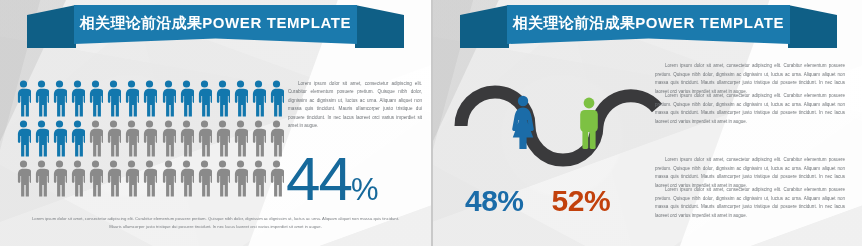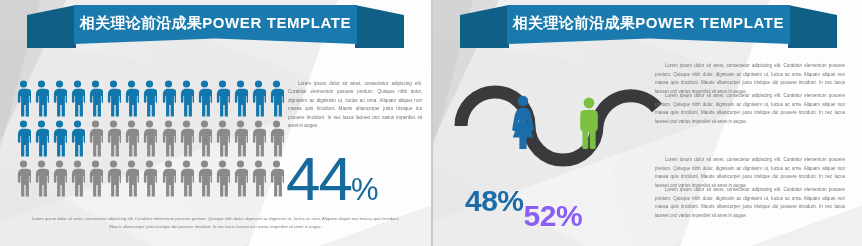--- a/index.html
+++ b/index.html
@@ -65,24 +65,24 @@
   .caption{position:absolute;left:26px;right:26px;bottom:14px;
       font-size:4.2px;line-height:2.05;color:#7a7e82;text-align:center;}
 
   
   .scurve{position:absolute;left:18px;top:62px;width:215px;height:110px;}
   .fig{position:absolute;}
   .fig.female{left:77px;top:95px;width:26px;height:55px;}
   .fig.male{left:144px;top:97px;width:24px;height:52px;}
   .fig svg{display:block;width:100%;height:100%;}
 
-  .pcts{position:absolute;left:32px;top:186px;width:210px;display:flex;}
+  .pcts{position:absolute;left:32px;top:186px;width:210px;display:flex;gap:28px;}
   .pct-val{font-size:30px;font-weight:bold;line-height:1;letter-spacing:-.5px;}
   .pct-val.blue{color:#1b6ca8;}
-  .pct-val.green{color:#8b5cf6;margin-top:15px;}
+  .pct-val.green{color:#c2410c;}
 
   .copy-block{position:absolute;width:190px;font-size:4.5px;line-height:1.9;
       color:#6f7377;text-align:justify;text-indent:10px;}
   .cb1{left:222px;top:62px;}
   .cb2{left:222px;top:92px;}
   .cb3{left:222px;top:156px;}
   .cb4{left:222px;top:186px;}
 </style>
 </head>
 <body>

